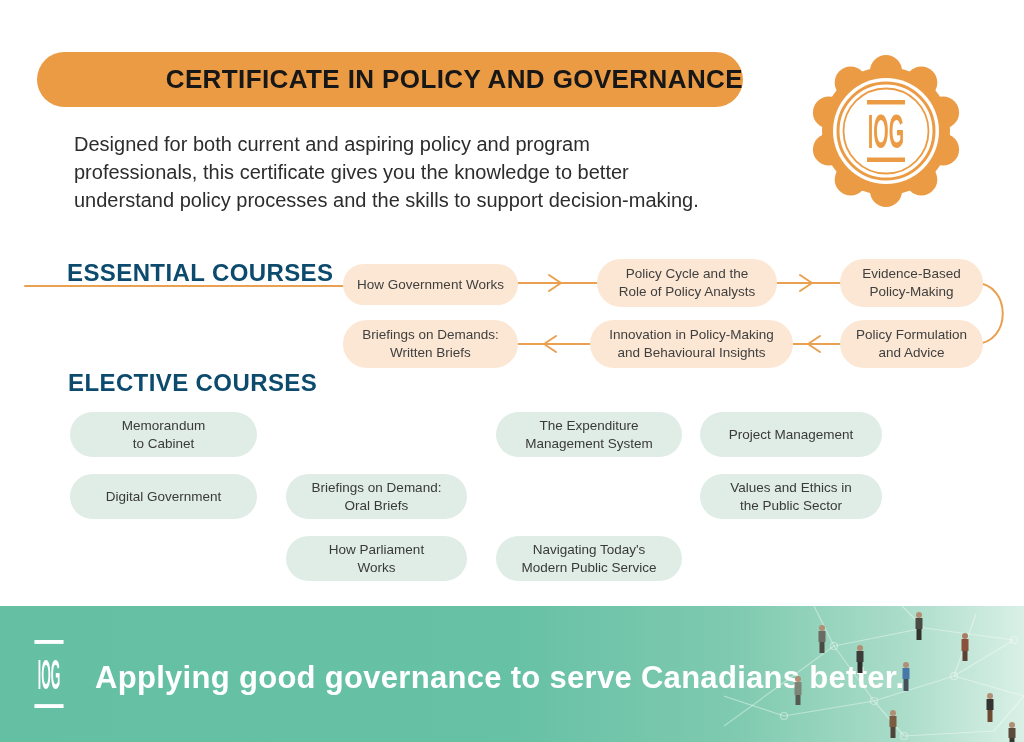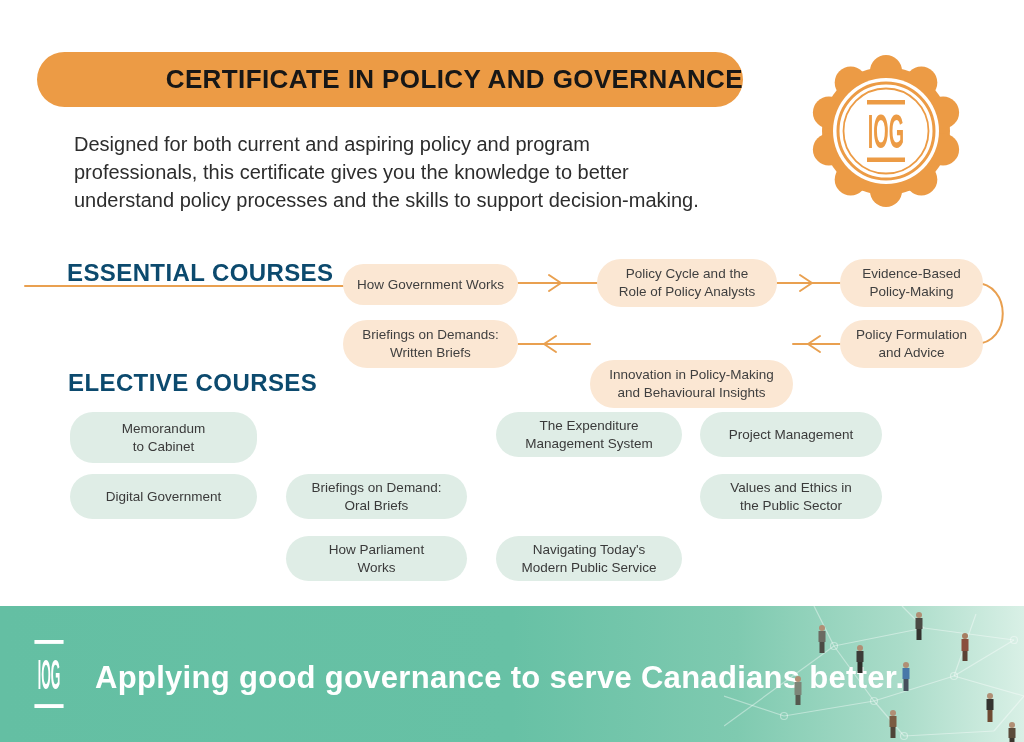--- a/index.html
+++ b/index.html
@@ -39,28 +39,28 @@
     position:absolute;display:flex;align-items:center;justify-content:center;
     text-align:center;white-space:pre-line;box-sizing:border-box;padding:4px 8px;
   }
   .essential-pill{
     background:#FBE7D3;color:#3f3f3f;font-size:13.5px;line-height:1.3;border-radius:26px;
   }
   .ep1{left:343px;top:14px;width:175px;height:41px;}
   .ep2{left:597px;top:9px;width:180px;height:48px;}
   .ep3{left:840px;top:9px;width:143px;height:48px;}
   .ep4{left:343px;top:70px;width:175px;height:48px;}
-  .ep5{left:590px;top:70px;width:203px;height:48px;margin-top:40px;}
+  .ep5{left:590px;top:70px;width:203px;height:48px;}
   .ep6{left:840px;top:70px;width:143px;height:48px;}
 
   
   .elective-pill{
     background:#DFEDE6;color:#3a3a3a;font-size:13.5px;line-height:1.3;border-radius:23px;
   }
-  .el1{left:70px; top:412px;width:187px;height:51px;}
+  .el1{left:70px; top:412px;width:187px;height:45px;}
   .el2{left:286px;top:412px;width:181px;height:45px;}
   .el3{left:496px;top:412px;width:186px;height:45px;}
   .el4{left:700px;top:412px;width:182px;height:45px;}
   .el5{left:70px; top:474px;width:187px;height:45px;}
   .el6{left:286px;top:474px;width:181px;height:45px;}
   .el7{left:496px;top:474px;width:186px;height:45px;}
   .el8{left:700px;top:474px;width:182px;height:45px;}
   .el9{left:286px;top:536px;width:181px;height:45px;}
   .el10{left:496px;top:536px;width:186px;height:45px;}
 

